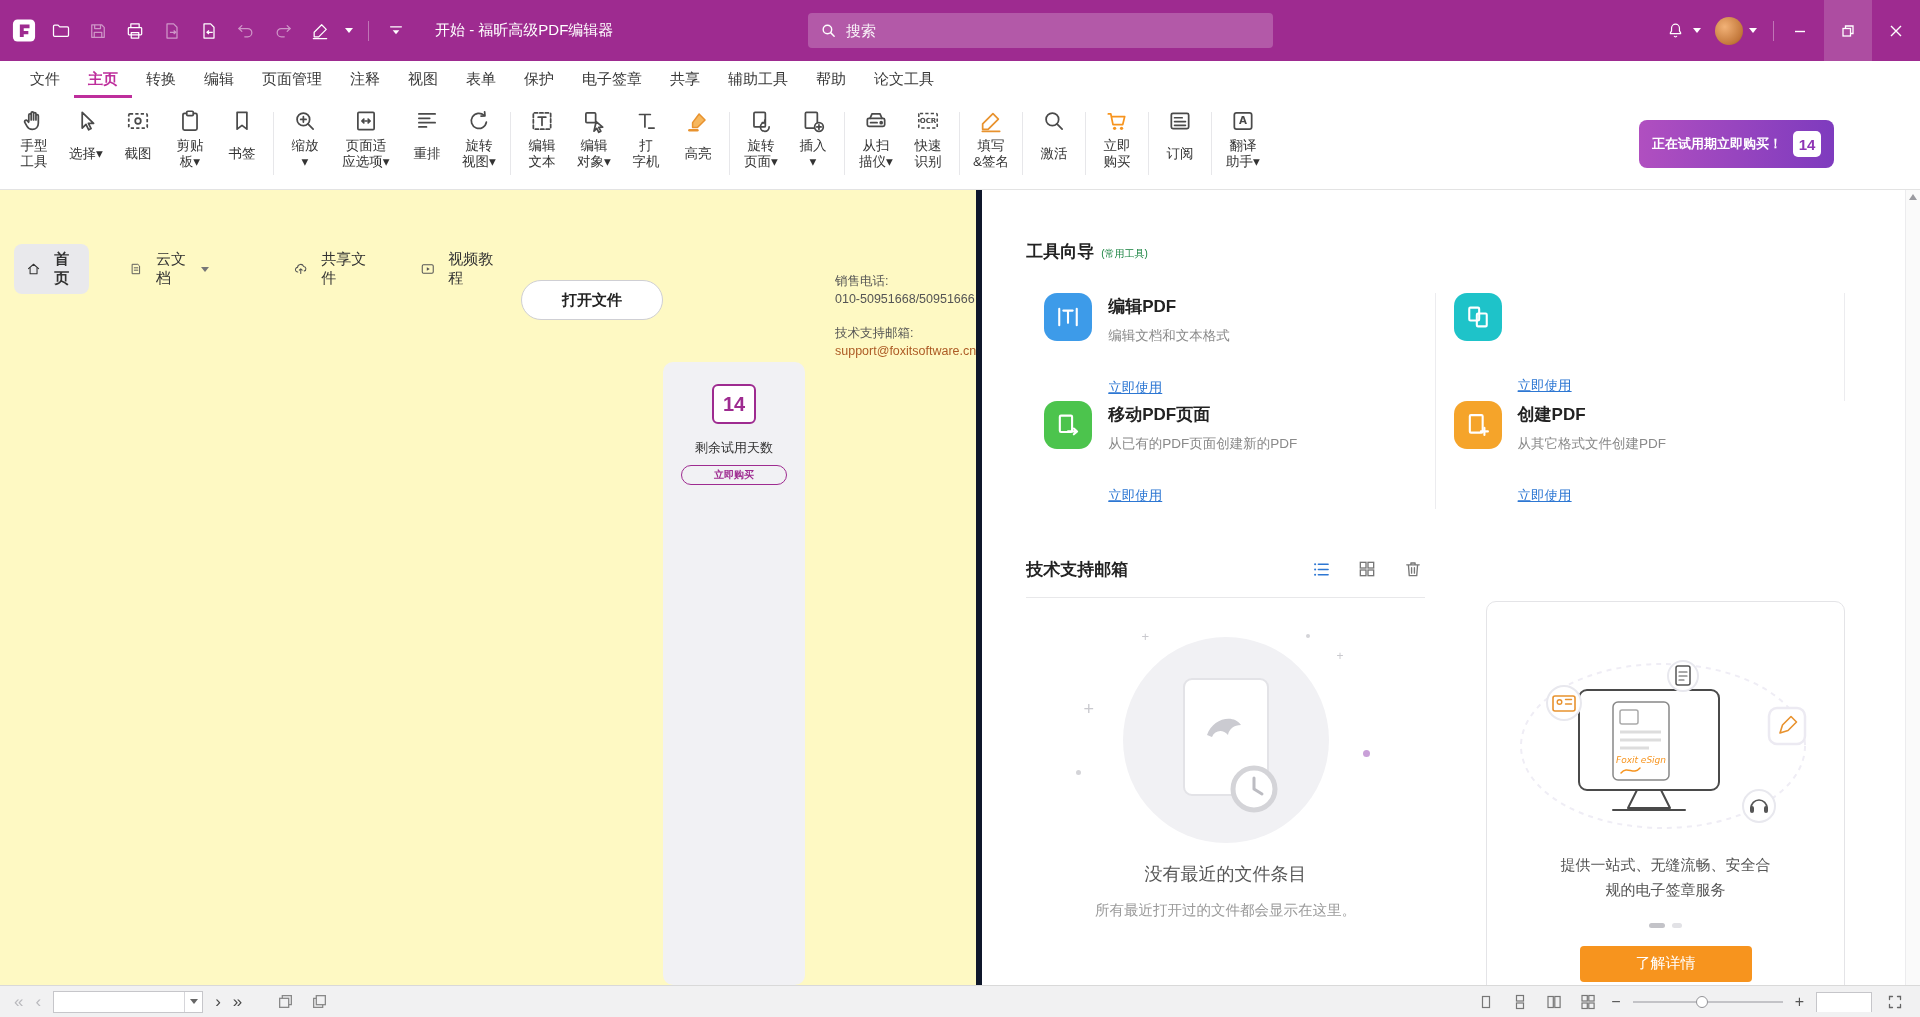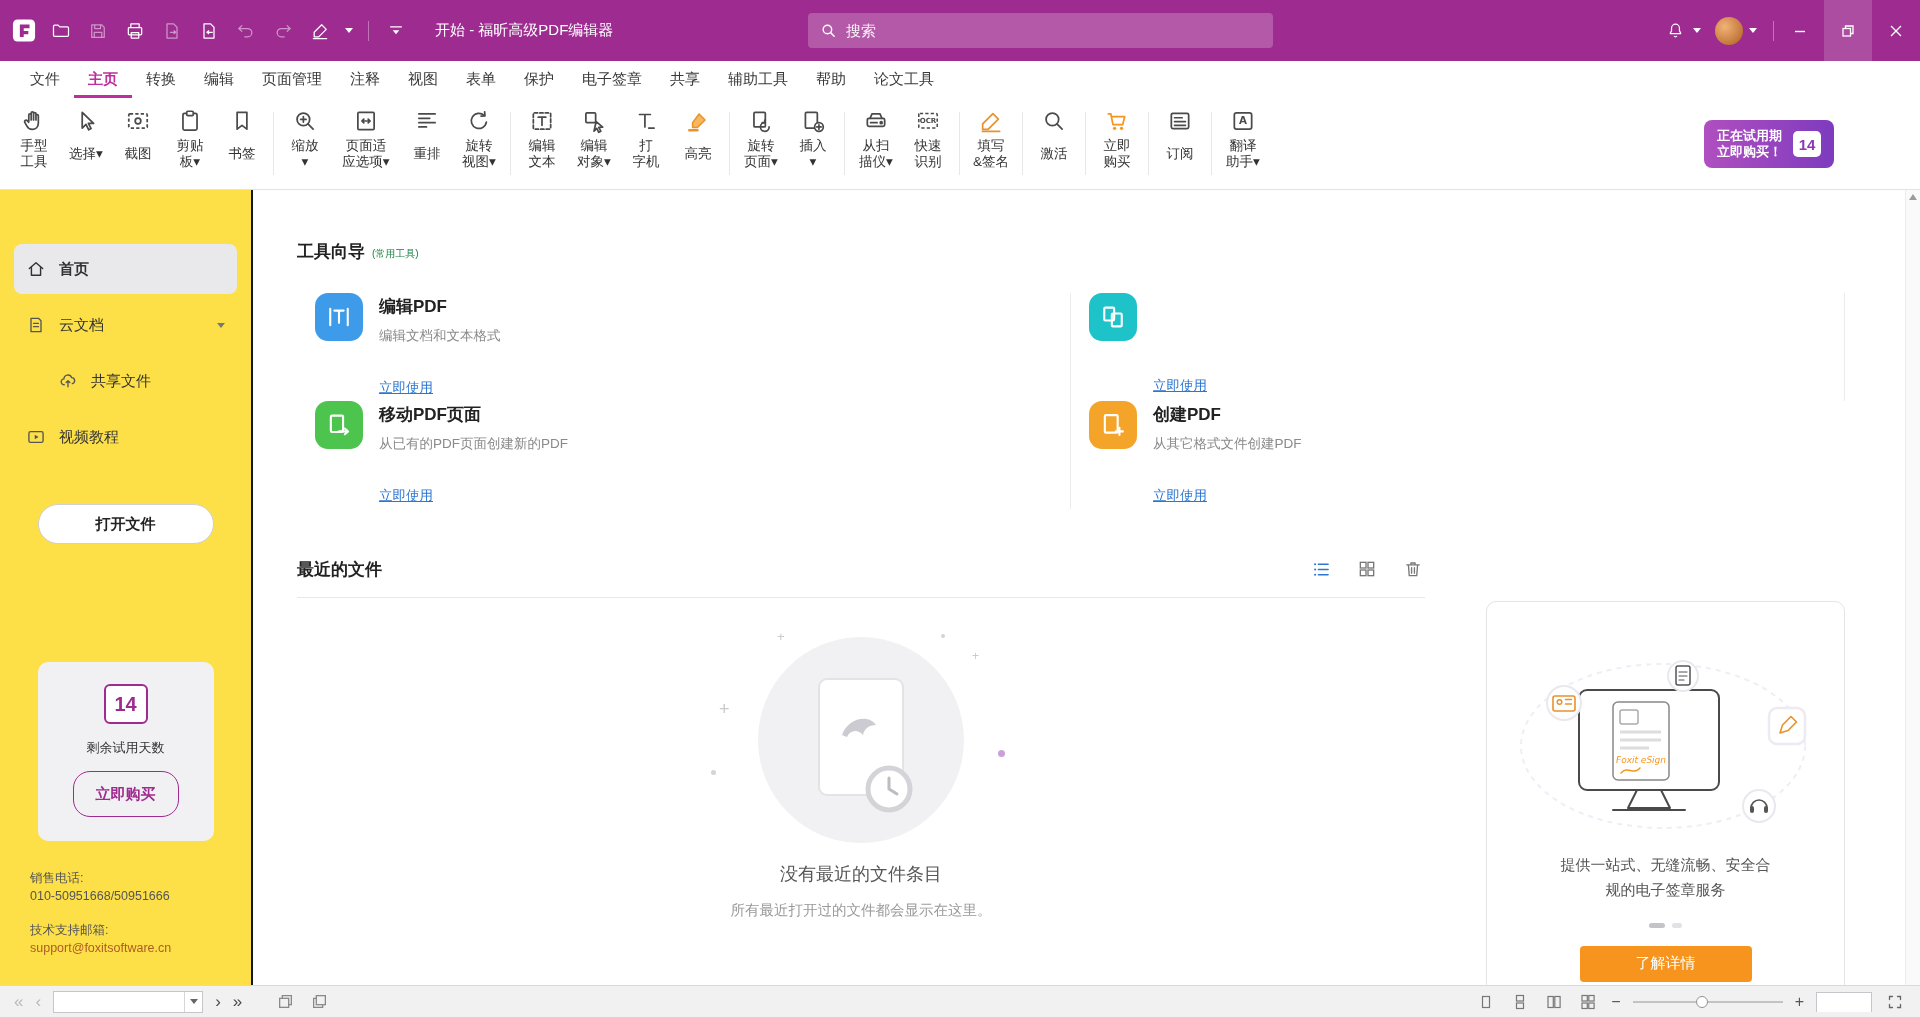--- a/index.html
+++ b/index.html
@@ -42,43 +42,43 @@
   .rtool{min-width:52px;display:flex;flex-direction:column;align-items:center;padding:8px 5px 0}
   .rtool.w{min-width:70px}
   .ric{height:30px;display:flex;align-items:center;justify-content:flex-end}
   .rlbl{height:36px;display:flex;flex-direction:column;align-items:center;justify-content:center;
     font-size:13.5px;line-height:16px;color:#333;white-space:nowrap}
   .rlbl span:empty{display:none}
   .rsep{width:1px;background:#e7e7ea;margin:14px 5px;align-self:stretch}
   .trial-badge{position:absolute;right:86px;top:22px;height:48px;border-radius:8px;
     background:linear-gradient(90deg,var(--badge-grad-a),var(--badge-grad-b));color:#fff;
     display:flex;align-items:center;gap:11px;padding:0 13px;cursor:pointer}
-  .trial-badge .lines{display:flex;flex-direction:column;font-size:13px;font-weight:bold;line-height:16px}
+  .trial-badge .lines{display:flex;flex-direction:row;font-size:13px;font-weight:bold;line-height:16px}
   .trial-badge .days{width:28px;height:26px;background:#fff;border-radius:5px;color:#8F35B5;
     font-weight:bold;font-size:15px;display:flex;align-items:center;justify-content:center}
 
   
   .body-row{flex:1;display:flex;min-height:0}
-  .sidebar{flex:0 0 253px;background:#fde047;border-right:2px solid #0f172a;padding-top:54px;
-    display:flex;flex-direction:column}
+  .sidebar{flex:0 0 253px;background:#fef9c3;border-right:6px solid #0f172a;padding-top:54px;
+    display:flex;flex-direction:row}
   .side-item{height:50px;margin:0 14px 6px;display:flex;align-items:center;gap:13px;
     padding:0 12px;border-radius:8px;font-size:15px;color:#333}
   .side-item.active{background:#e9e9ec;font-weight:bold}
   .side-item.indent{padding-left:44px}
   .side-item .caret{margin-left:auto;color:#777}
   .open-file-btn{margin:36px auto 0;width:176px;height:40px;border:1px solid #cfcfd4;border-radius:21px;
     background:#fff;font-size:15px;font-weight:bold;color:#222;display:flex;align-items:center;
     justify-content:center;cursor:pointer;font-family:inherit}
   .trial-card{margin:118px auto 0;width:176px;padding:22px 0 24px;background:#f1f1f4;border-radius:10px;
     display:flex;flex-direction:column;align-items:center}
   .days-box{width:44px;height:40px;background:#fff;border:2px solid var(--accent);border-radius:6px;
     color:var(--accent);font-size:20px;font-weight:bold;display:flex;align-items:center;justify-content:center}
   .trial-label{margin-top:15px;font-size:13px;color:#333}
-  .buy-pill{margin-top:14px;width:106px;height:46px;border:1.5px solid var(--accent);border-radius:17px;
-    background:transparent;color:var(--accent);font-weight:bold;font-size:15px;cursor:pointer;font-family:inherit}
+  .buy-pill{margin-top:8px;width:106px;height:20px;border:1.5px solid var(--accent);border-radius:17px;
+    background:transparent;color:var(--accent);font-weight:bold;font-size:10px;cursor:pointer;font-family:inherit}
   .side-footer{margin:28px 0 0 30px;font-size:12.5px;color:#555;line-height:1.45}
   .side-footer .grp{margin-bottom:16px}
   .side-footer .email{color:#AD5B25}
 
   
   .content{flex:1;background:#fff;padding:0 60px 0 44px;overflow:hidden;position:relative}
   .sec-title{font-size:17px;font-weight:bold;color:#222}
   .sec-sub{font-size:10px;color:#15803d;margin-left:7px}
   .tools-guide{margin-top:50px}
   .cards{margin-top:30px;display:grid;grid-template-columns:repeat(2,1fr)}
@@ -688,21 +688,21 @@
               <div class="card-title">创建PDF</div>
               <div class="card-desc">从其它格式文件创建PDF</div>
             </div>
             <a class="card-link">立即使用</a>
           </div>
         </div>
       </section>
 
       <section class="recent">
         <div class="recent-head">
-          <span class="sec-title">最近的文件</span>
+          <span class="sec-title">技术支持邮箱</span>
           <div class="view-icons">
             <span class="vi">
               <svg width="21" height="21" viewBox="0 0 24 24" fill="none" stroke="#2D77D3" stroke-width="1.9" stroke-linecap="round">
                   <path d="M8.5 6h11M8.5 12h11M8.5 18h11"></path>
                   <circle cx="4.7" cy="6" r="1.2" fill="#2D77D3" stroke="none"></circle>
                   <circle cx="4.7" cy="12" r="1.2" fill="#2D77D3" stroke="none"></circle>
                   <circle cx="4.7" cy="18" r="1.2" fill="#2D77D3" stroke="none"></circle>
                 </svg>
             </span>
             <span class="vi">

